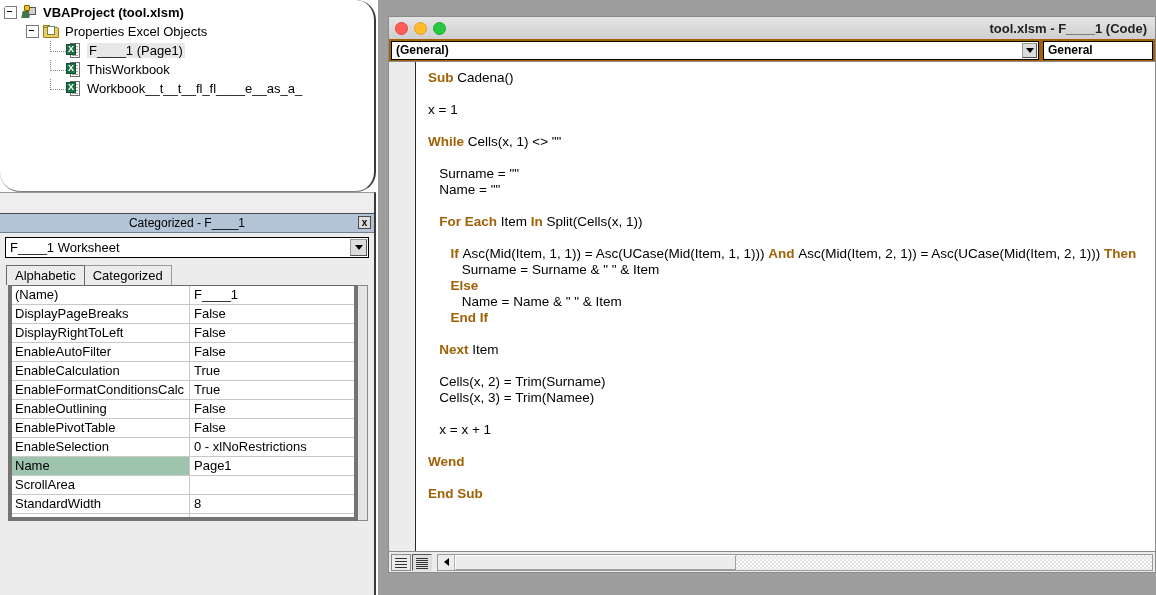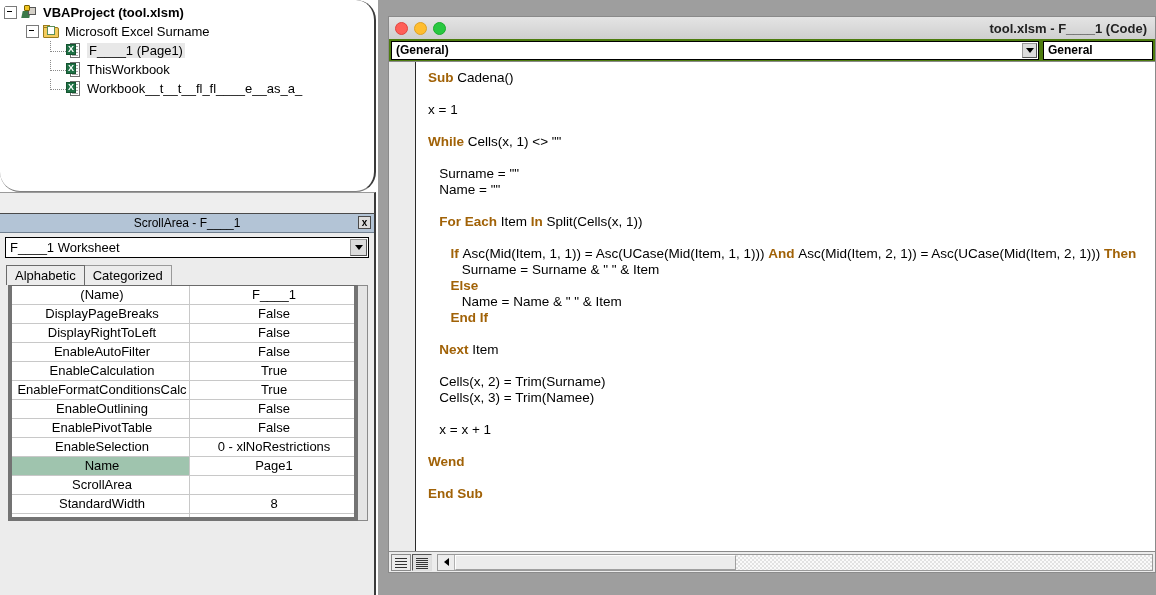--- a/index.html
+++ b/index.html
@@ -249,21 +249,20 @@
 
   #props-grid {
     margin: 0 6px 0 8px;
     background: #ffffff;
     border: 4px solid #737373;
     border-top: 1px solid #6a6a6a;
     box-sizing: border-box;
     height: 236px;
     overflow: hidden;
     position: relative;
-    text-align: center;
   }
   .prop-row {
     display: flex;
     height: 19px;
     border-bottom: 1px solid #c8c8c8;
     box-sizing: border-box;
     font-size: 13px;
   }
   .prop-name {
     width: 178px;
@@ -336,21 +335,21 @@
     padding-right: 2px;
     overflow: hidden;
     white-space: nowrap;
   }
 
   #code-combobar {
     position: absolute;
     left: 10px; top: 39px;
     width: 768px;
     height: 23px;
-    background: #4d7c0f;
+    background: #a16207;
     border: 1px solid #8a8a8a;
     border-top: none;
     box-sizing: border-box;
     display: flex;
     align-items: center;
     padding: 0 2px;
     gap: 4px;
   }
   .code-combo {
     height: 19px;
@@ -504,21 +503,21 @@
           </span>
           <span class="tree-label bold">VBAProject (tool.xlsm)</span>
         </div>
         <div class="tree-row lvl1">
           <span class="expander"></span>
           <span class="icon-folder">
             <span class="tab"></span>
             <span class="back"></span>
             <span class="sheet"></span>
           </span>
-          <span class="tree-label">Microsoft Excel Surname</span>
+          <span class="tree-label">Properties Excel Objects</span>
         </div>
         <div class="tree-row lvl2">
           <span class="dotted-stub"></span>
           <span class="icon-sheet">
             <span class="page"></span>
             <span class="xbox">X</span>
           </span>
           <span class="tree-label selected">F____1 (Page1)</span>
         </div>
         <div class="tree-row lvl2">
@@ -537,21 +536,21 @@
           </span>
           <span class="tree-label">Workbook__t__t__fl_fl____e__as_a_</span>
         </div>
       </div>
   </div>
 
   <div id="pane-strip"></div>
 
   <div id="properties-window">
     <div id="props-titlebar">
-      <span>ScrollArea - F____1</span>
+      <span>Categorized - F____1</span>
       <div id="props-close">x</div>
     </div>
 
     <div id="props-combo">
       <span>F____1 Worksheet</span>
       <span class="arrow-btn">
           <span class="caret-down"></span>
         </span>
     </div>
 

